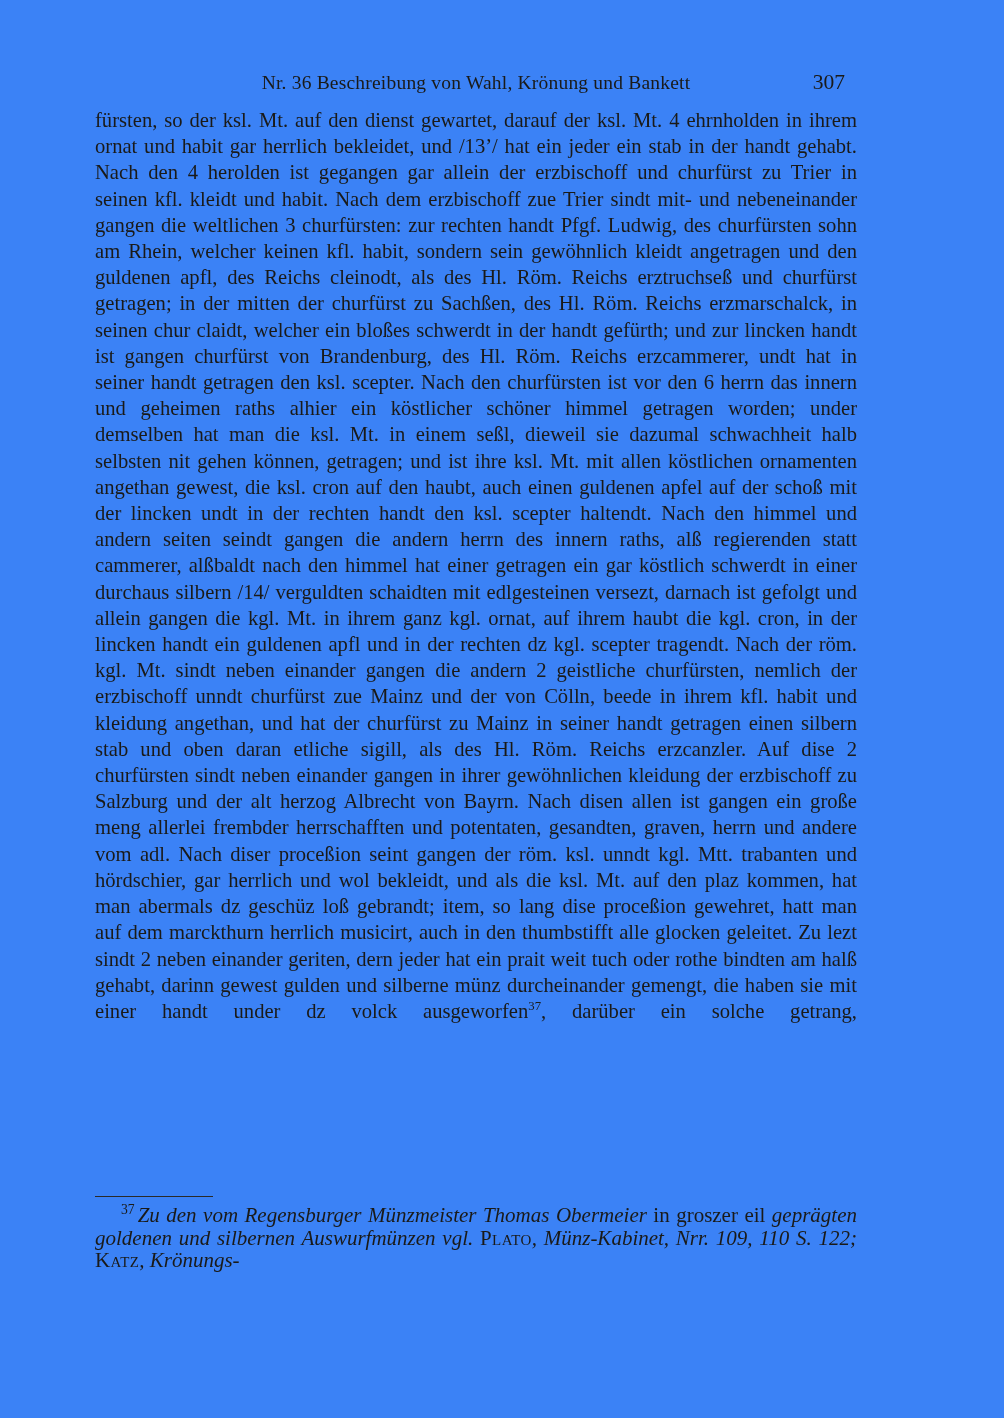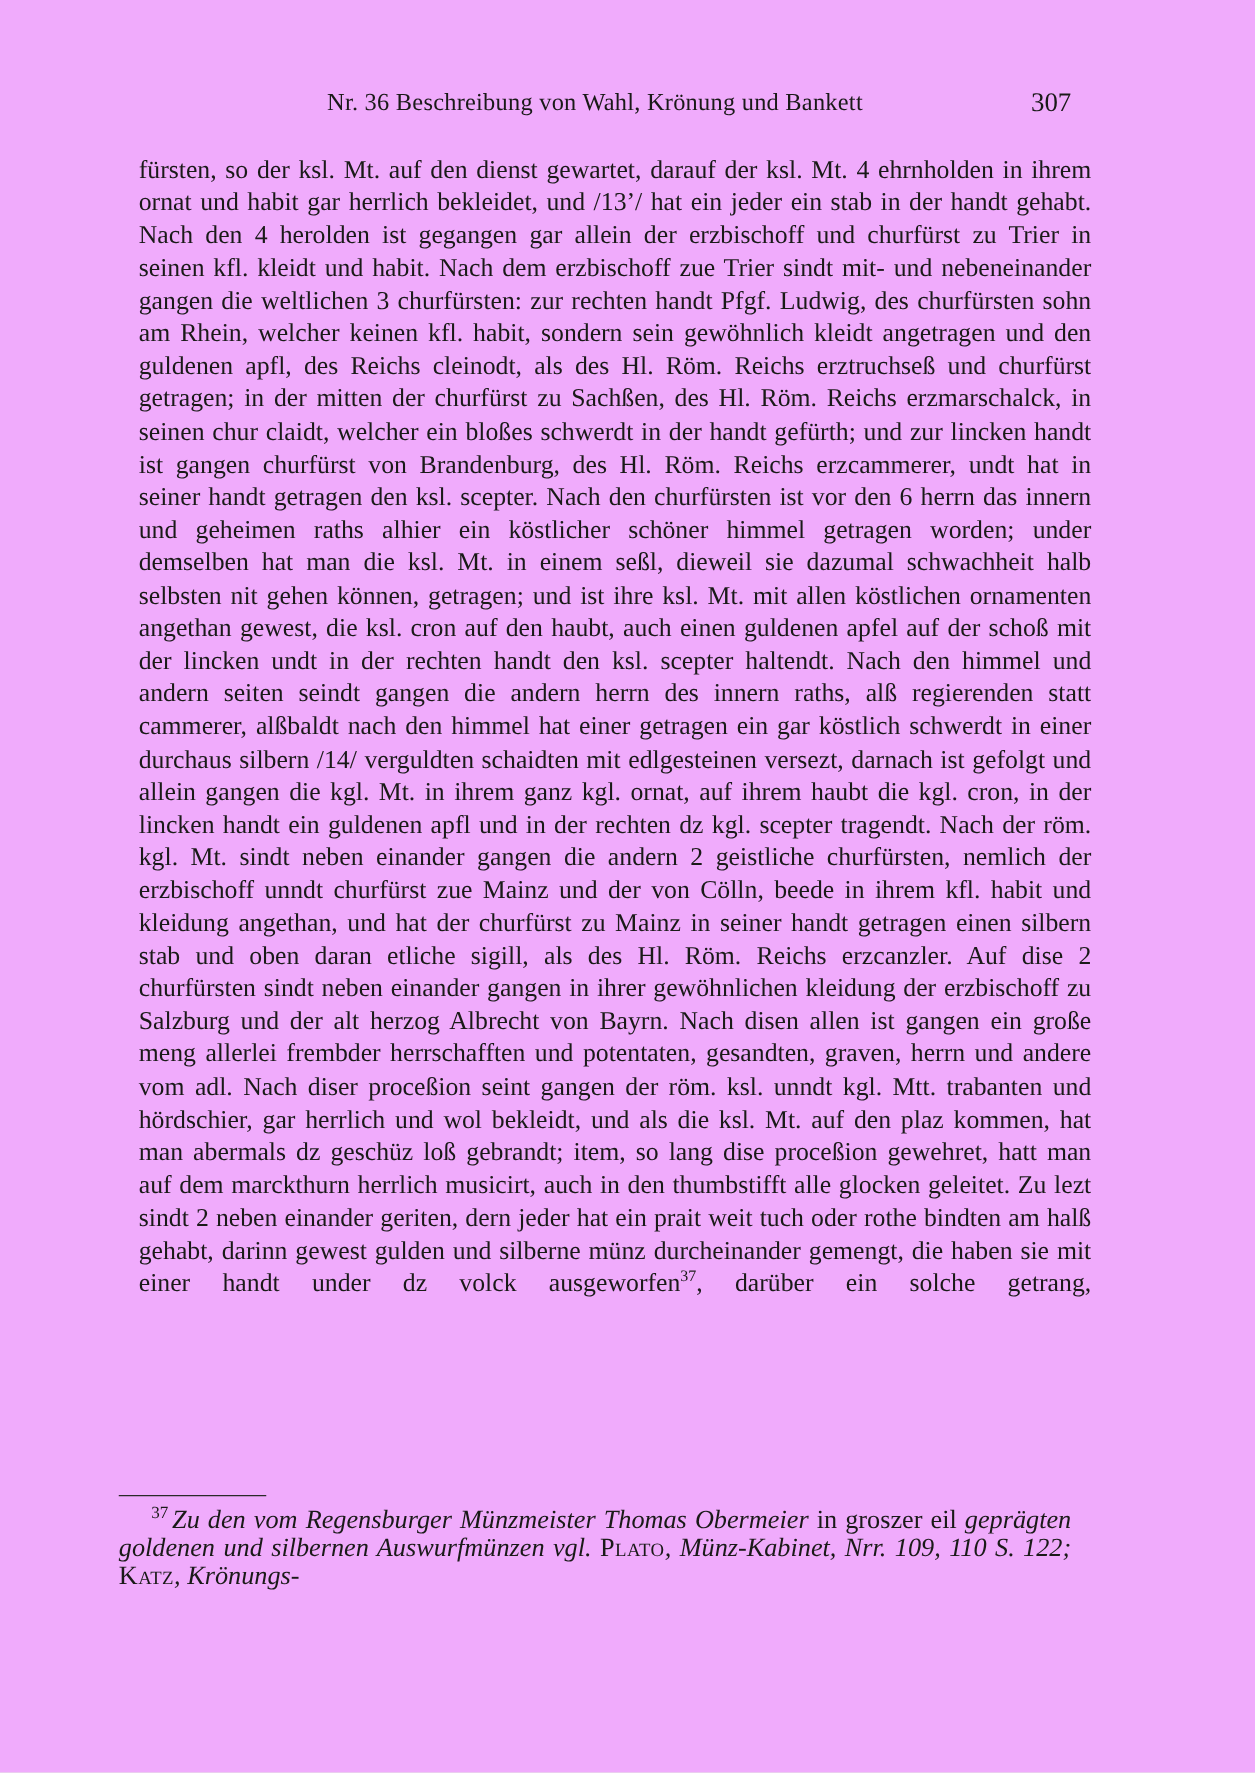--- a/index.html
+++ b/index.html
@@ -5,50 +5,50 @@
   html, body {
     margin: 0;
     padding: 0;
     background: #e8e8e8;
   }
   .page {
     position: relative;
     width: 1004px;
     height: 1418px;
     margin: 0 auto;
-    background: #f0abfc;
+    background: #3b82f6;
     color: #1a1a18;
     font-family: "Liberation Serif", "DejaVu Serif", serif;
     overflow: hidden;
   }
   .running-head {
     position: absolute;
     top: 72px;
     left: 95px;
     width: 762px;
     height: 26px;
   }
   .head-title {
     display: block;
     text-align: center;
     font-size: 19.5px;
     letter-spacing: 0.2px;
   }
   .page-number {
     position: absolute;
-    right: 0;
+    right: 12px;
     top: -2px;
     font-size: 21.5px;
   }
   .body-text {
     position: absolute;
     top: 107px;
     left: 95px;
     width: 762px;
-    margin: 16px;
+    margin: 0;
     font-size: 20.6px;
     line-height: 26.2px;
     text-align: justify;
     text-align-last: justify;
     word-spacing: 0.5px;
   }
   .body-text sup {
     font-size: 0.62em;
     line-height: 0;
     vertical-align: super;

